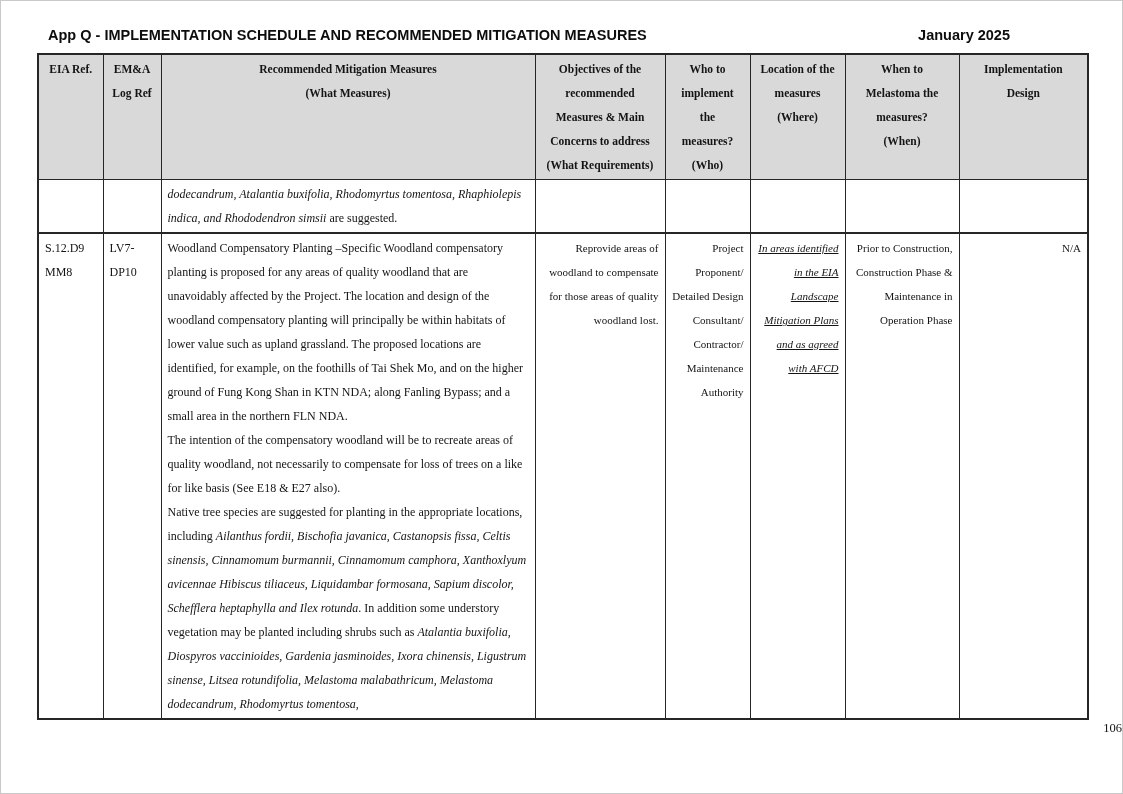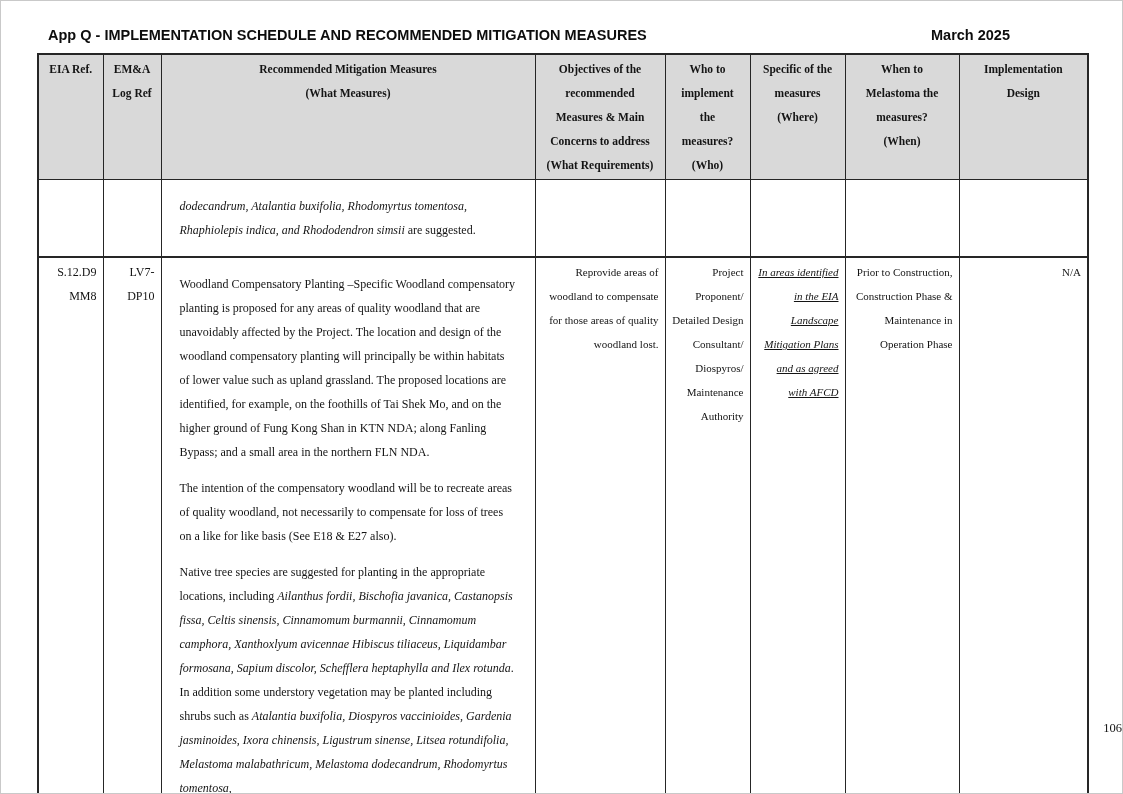--- a/index.html
+++ b/index.html
@@ -41,37 +41,37 @@
     text-align:center;
     white-space:pre-line;
     border-bottom:2px solid var(--border);
     height:120px;
   }
   tr.row-partial td{
     height:50px;
     border-bottom:2px solid var(--border);
   }
   tr.row-main td{height:479px;}
-  td.ref-cell{white-space:pre-line;text-align:right;font-size:12px;}
+  td.ref-cell{white-space:pre-line;text-align:left;font-size:12px;}
   td.measures-cell{text-align:left;font-size:12px;}
   td.center-cell{text-align:right;font-size:11px;padding:2px 4px;}
   .italic{font-style:italic;}
   .italic-underline{font-style:italic;text-decoration:underline;}
-  .measures-cell p{margin:12px;}
+  .measures-cell p{margin:0;}
   .page-number{
     position:absolute;left:0;top:720px;width:100%;
     text-align:right;font-size:12.5px;
   }
 </style>
 </head>
 <body>
 
 <div class="doc-header">
   <div>App Q - IMPLEMENTATION SCHEDULE AND RECOMMENDED MITIGATION MEASURES</div>
-  <div>March 2025</div>
+  <div>January 2025</div>
 </div>
 
 <table class="schedule">
   <colgroup>
     <col style="width:65px">
       <col style="width:58px">
       <col style="width:374px">
       <col style="width:130px">
     <col style="width:85px">
       <col style="width:95px">
@@ -88,21 +88,21 @@
       <th>Objectives of the
 recommended
 Measures &amp; Main
 Concerns to address
 (What Requirements)</th>
       <th>Who to
 implement
 the
 measures?
 (Who)</th>
-      <th>Specific of the
+      <th>Location of the
 measures
 (Where)</th>
       <th>When to
 Melastoma the
 measures?
 (When)</th>
       <th>Implementation
 Design</th>
     </tr>
   </thead>
@@ -123,21 +123,21 @@
       <td class="ref-cell">S.12.D9
 MM8</td>
       <td class="ref-cell">LV7-
 DP10</td>
       <td class="measures-cell">
         <p>Woodland Compensatory Planting –Specific Woodland compensatory planting is proposed for any areas of quality woodland that are unavoidably affected by the Project. The location and design of the woodland compensatory planting will principally be within habitats of lower value such as upland grassland. The proposed locations are identified, for example, on the foothills of Tai Shek Mo, and on the higher ground of Fung Kong Shan in KTN NDA; along Fanling Bypass; and a small area in the northern FLN NDA.</p>
         <p>The intention of the compensatory woodland will be to recreate areas of quality woodland, not necessarily to compensate for loss of trees on a like for like basis (See E18 &amp; E27 also).</p>
         <p><span>Native tree species are suggested for planting in the appropriate locations, including </span><span class="italic">Ailanthus fordii, Bischofia javanica, Castanopsis fissa, Celtis sinensis, Cinnamomum burmannii, Cinnamomum camphora, Xanthoxlyum avicennae Hibiscus tiliaceus, Liquidambar formosana, Sapium discolor, Schefflera heptaphylla and Ilex rotunda</span><span>. In addition some understory vegetation may be planted including shrubs such as </span><span class="italic">Atalantia buxifolia, Diospyros vaccinioides, Gardenia jasminoides, Ixora chinensis, Ligustrum sinense, Litsea rotundifolia, Melastoma malabathricum, Melastoma dodecandrum, Rhodomyrtus tomentosa,</span></p>
       </td>
       <td class="center-cell">Reprovide areas of woodland to compensate for those areas of quality woodland lost.</td>
-      <td class="center-cell">Project Proponent/ Detailed Design Consultant/ Diospyros/ Maintenance Authority</td>
+      <td class="center-cell">Project Proponent/ Detailed Design Consultant/ Contractor/ Maintenance Authority</td>
       <td class="center-cell"><span class="italic-underline">In areas identified in the EIA Landscape Mitigation Plans and as agreed with AFCD</span></td>
       <td class="center-cell">Prior to Construction, Construction Phase &amp; Maintenance in Operation Phase</td>
       <td class="center-cell">N/A</td>
     </tr>
   </tbody>
 </table>
 
 <div class="page-number">106</div>
 
 </body></html>

